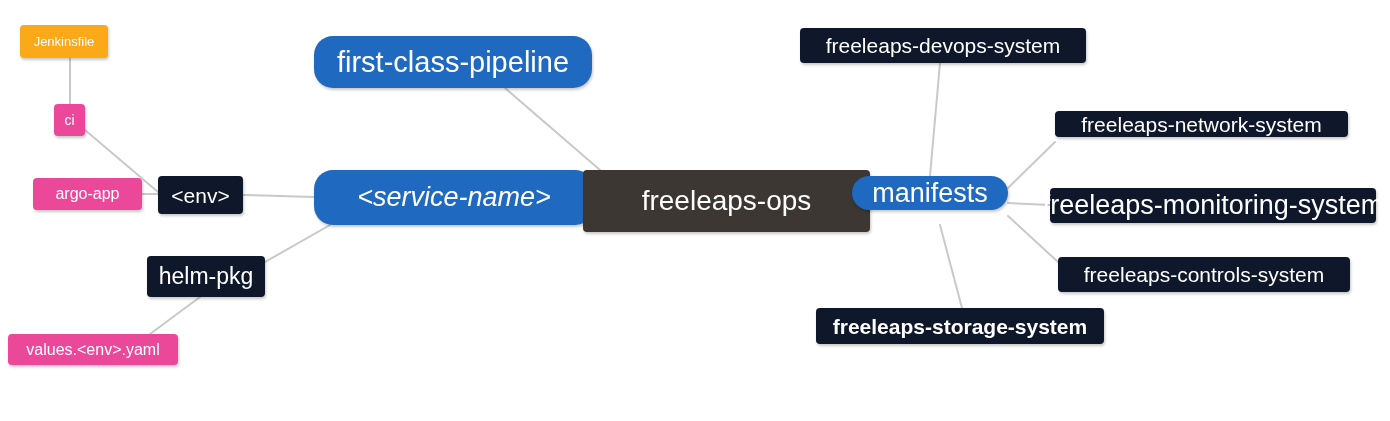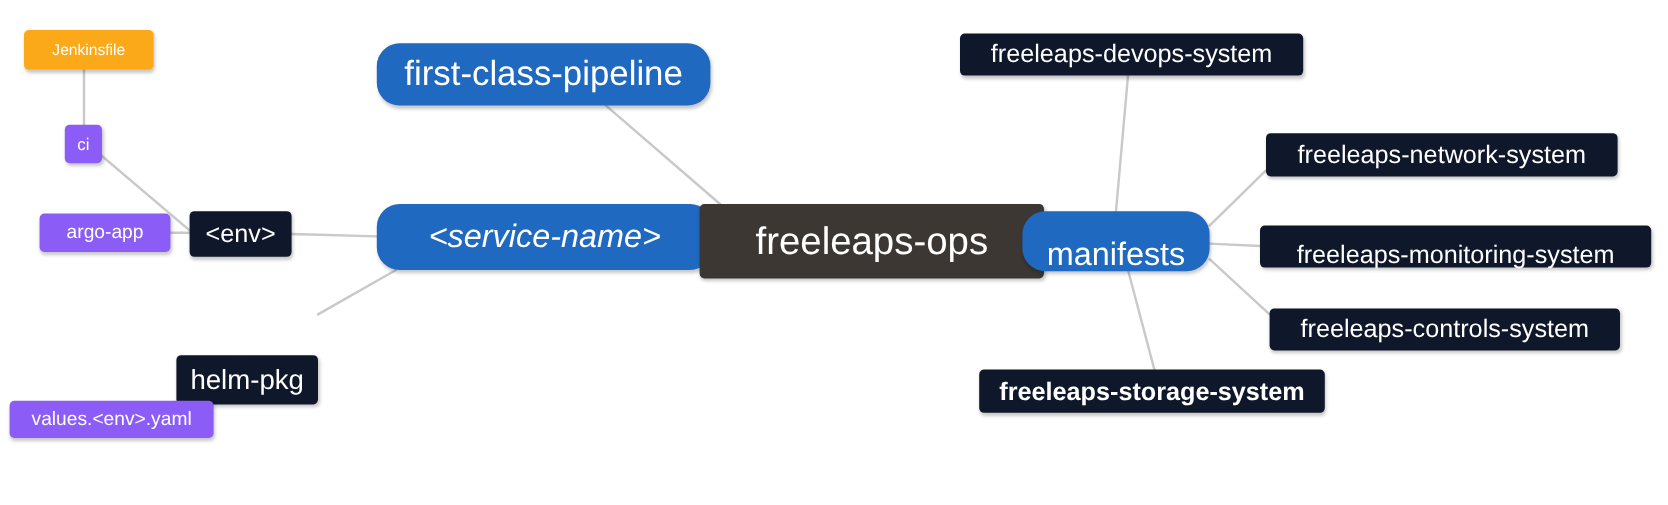--- a/index.html
+++ b/index.html
@@ -33,21 +33,21 @@
     justify-content: center;
     color: #ffffff;
     border-radius: 4px;
     box-shadow: 1px 2px 3px rgba(0,0,0,0.22);
     white-space: nowrap;
     line-height: 1;
     letter-spacing: 0px;
     user-select: none;
   }
   .n-orange   { background: #FBA919; }
-  .n-red      { background: #8b5cf6; }
+  .n-red      { background: #ec4899; }
   .n-green    { background: #0f172a; }
   .n-blue     { background: #1F69C0; border-radius: 19px; }
   .n-dark     { background: #3C3733; }
 </style>
 </head>
 <body>
 
 <div id="canvas">
   <svg id="edges" viewBox="0 0 1390 421" preserveAspectRatio="none">
       <line x1="70" y1="58" x2="70" y2="104" stroke="#c9c9c9" stroke-width="2" stroke-linecap="round"></line>
@@ -59,57 +59,57 @@
       <line x1="505" y1="88" x2="600" y2="170" stroke="#c9c9c9" stroke-width="2" stroke-linecap="round"></line>
       <line x1="550" y1="198" x2="583" y2="198" stroke="#c9c9c9" stroke-width="2" stroke-linecap="round"></line>
       <line x1="844" y1="200" x2="852" y2="200" stroke="#c9c9c9" stroke-width="2" stroke-linecap="round"></line>
       <line x1="930" y1="176" x2="940" y2="63" stroke="#c9c9c9" stroke-width="2" stroke-linecap="round"></line>
       <line x1="1008" y1="188" x2="1055" y2="142" stroke="#c9c9c9" stroke-width="2" stroke-linecap="round"></line>
       <line x1="1008" y1="203" x2="1050" y2="205" stroke="#c9c9c9" stroke-width="2" stroke-linecap="round"></line>
       <line x1="1008" y1="216" x2="1058" y2="262" stroke="#c9c9c9" stroke-width="2" stroke-linecap="round"></line>
       <line x1="940" y1="225" x2="962" y2="308" stroke="#c9c9c9" stroke-width="2" stroke-linecap="round"></line>
     </svg>
   <div id="node-layer">
-      <div class="node n-orange" style="left: 20px; top: 25px; width: 108px; height: 33px; font-size: 13px;">
+      <div class="node n-orange" style="left: 20px; top: 25px; width: 88px; height: 33px; font-size: 13px;">
         <span>Jenkinsfile</span>
       </div>
       <div class="node n-red" style="left: 54px; top: 104px; width: 31px; height: 32px; font-size: 14px;">
         <span>ci</span>
       </div>
       <div class="node n-red" style="left: 33px; top: 178px; width: 109px; height: 32px; font-size: 16px;">
         <span>argo-app</span>
       </div>
       <div class="node n-green" style="left: 158px; top: 176px; width: 85px; height: 38px; font-size: 21px;">
         <span>&lt;env&gt;</span>
       </div>
-      <div class="node n-green" style="left: 147px; top: 256px; width: 118px; height: 41px; font-size: 23px; margin-top: 40px;">
+      <div class="node n-green" style="left: 147px; top: 256px; width: 118px; height: 41px; font-size: 23px;">
         <span>helm-pkg</span>
       </div>
       <div class="node n-red" style="left: 8px; top: 334px; width: 170px; height: 31px; font-size: 16px; justify-content: center;">
         <span>values.&lt;env&gt;.yaml</span>
       </div>
       <div class="node n-blue" style="left: 314px; top: 36px; width: 278px; height: 52px; font-size: 29px;">
         <span>first-class-pipeline</span>
       </div>
       <div class="node n-blue" style="left: 314px; top: 170px; width: 280px; height: 55px; font-size: 27px; font-style: italic;">
         <span>&lt;service-name&gt;</span>
       </div>
-      <div class="node n-dark" style="left: 583px; top: 170px; width: 287px; height: 62px; font-size: 32px;">
+      <div class="node n-dark" style="left: 583px; top: 170px; width: 287px; height: 62px; font-size: 28px;">
         <span>freeleaps-ops</span>
       </div>
-      <div class="node n-blue" style="left: 852px; top: 176px; width: 156px; height: 50px; font-size: 27px; align-items: flex-end;">
+      <div class="node n-blue" style="left: 852px; top: 176px; width: 156px; height: 34px; font-size: 27px;">
         <span>manifests</span>
       </div>
       <div class="node n-green" style="left: 800px; top: 28px; width: 286px; height: 35px; font-size: 21px;">
         <span>freeleaps-devops-system</span>
       </div>
-      <div class="node n-green" style="left: 1055px; top: 111px; width: 293px; height: 36px; font-size: 21px;">
+      <div class="node n-green" style="left: 1055px; top: 111px; width: 293px; height: 26px; font-size: 21px;">
         <span>freeleaps-network-system</span>
       </div>
-      <div class="node n-green" style="left: 1050px; top: 188px; width: 326px; height: 35px; font-size: 21px; align-items: flex-end;">
+      <div class="node n-green" style="left: 1050px; top: 188px; width: 326px; height: 35px; font-size: 27px;">
         <span>freeleaps-monitoring-system</span>
       </div>
       <div class="node n-green" style="left: 1058px; top: 257px; width: 292px; height: 35px; font-size: 21px;">
         <span>freeleaps-controls-system</span>
       </div>
       <div class="node n-green" style="left: 816px; top: 308px; width: 288px; height: 36px; font-size: 21px; font-weight: bold;">
         <span>freeleaps-storage-system</span>
       </div>
     </div>
 </div>

